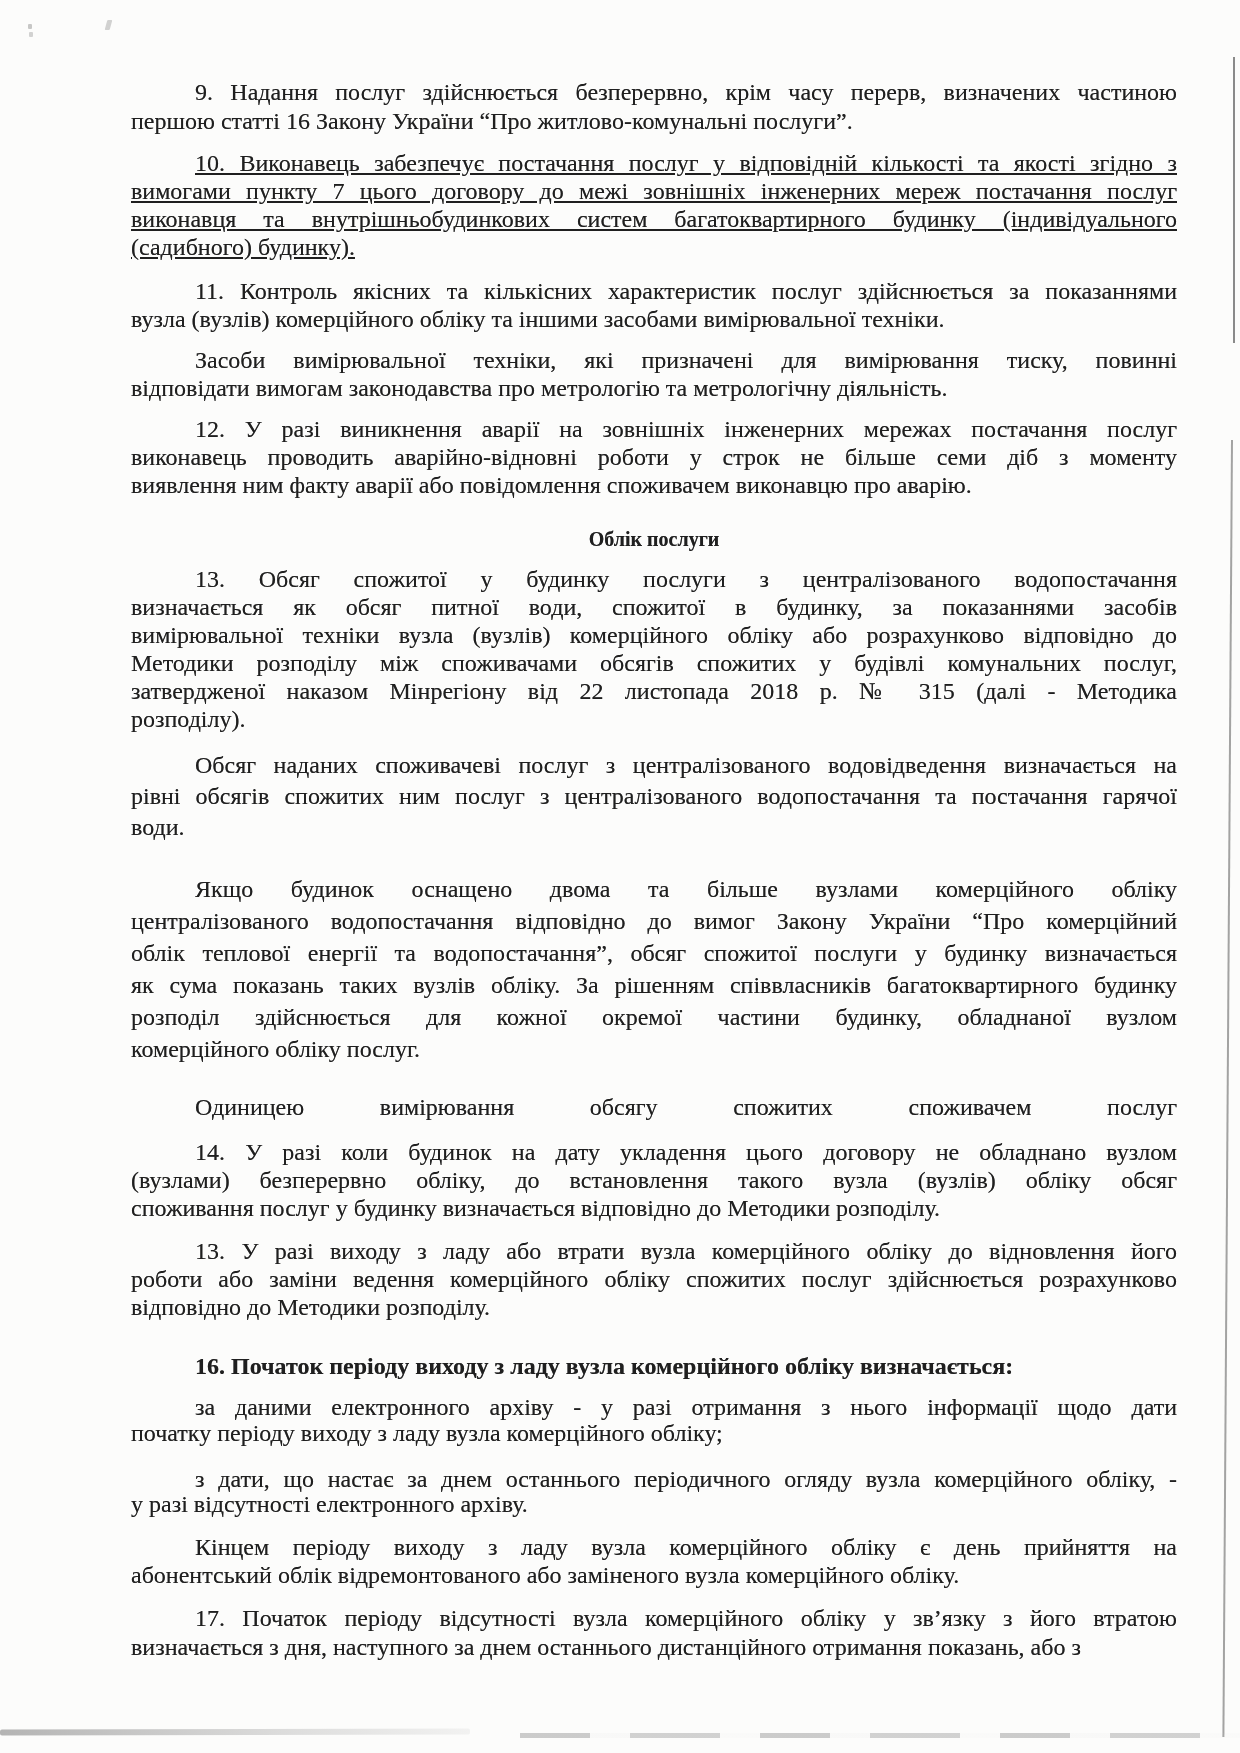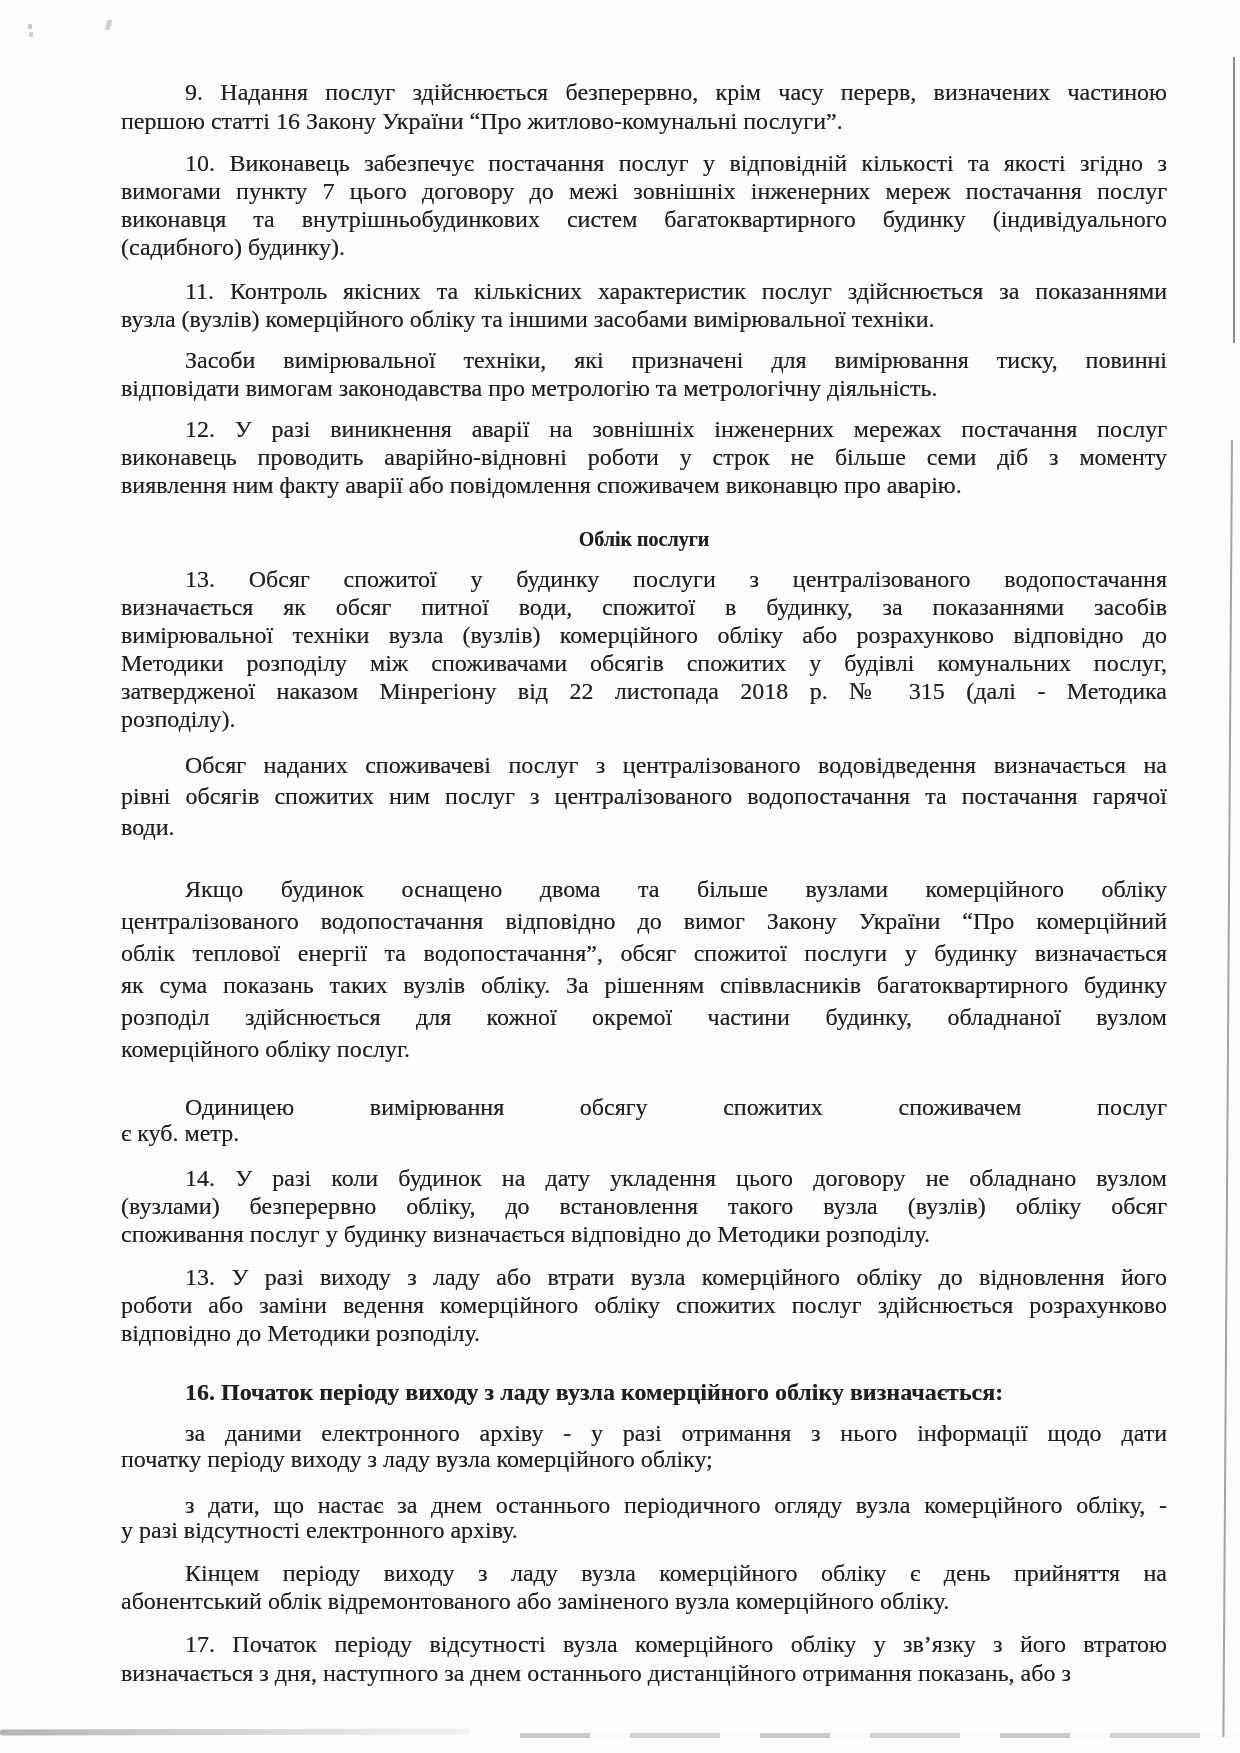--- a/index.html
+++ b/index.html
@@ -11,21 +11,21 @@
     margin:0;
     background:#fcfcfb;
     font-family:"Liberation Serif","DejaVu Serif",serif;
     color:#1f1f1f;
     overflow:hidden;
   }
 
   
   .doc {
     position:absolute;
-    left:121px; top:78px;
+    left:131px; top:78px;
     width:1046px;
     font-size:24px;
     text-shadow:0 0 .3px rgba(10,10,10,.55);
   }
 
   .para { }
   .para .line {
     line-height:var(--lh,28px);
     text-align:justify;
     text-align-last:justify;
@@ -71,21 +71,21 @@
 </style>
 </head>
 <body>
 
 <div class="page" style="background: rgb(252, 252, 251); color: rgb(31, 31, 31);">
   <div class="doc" id="doc">
       <div class="para body" style="margin-top: 0px; --lh: 29px;">
         <div class="line first">9. Надання послуг здійснюється безперервно, крім часу перерв, визначених частиною</div>
         <div class="line last">першою статті 16 Закону України “Про житлово-комунальні послуги”.</div>
       </div>
-      <div class="para body" style="margin-top: 13px; --lh: 28px;">
+      <div class="para body" style="margin-top: 13px; text-decoration: underline; --lh: 28px;">
         <div class="line first">10. Виконавець забезпечує постачання послуг у відповідній кількості та якості згідно з</div>
         <div class="line">вимогами пункту 7 цього договору до межі зовнішніх інженерних мереж постачання послуг</div>
         <div class="line">виконавця та внутрішньобудинкових систем багатоквартирного будинку (індивідуального</div>
         <div class="line last">(садибного) будинку).</div>
       </div>
       <div class="para body" style="margin-top: 16px; --lh: 28px;">
         <div class="line first">11. Контроль якісних та кількісних характеристик послуг здійснюється за показаннями</div>
         <div class="line last">вузла (вузлів) комерційного обліку та іншими засобами вимірювальної техніки.</div>
       </div>
       <div class="para body" style="margin-top: 13px; --lh: 28px;">
@@ -116,21 +116,20 @@
       <div class="para body" style="margin-top: 30px; --lh: 32px;">
         <div class="line first">Якщо будинок оснащено двома та більше вузлами комерційного обліку</div>
         <div class="line">централізованого водопостачання відповідно до вимог Закону України “Про комерційний</div>
         <div class="line">облік теплової енергії та водопостачання”, обсяг спожитої послуги у будинку визначається</div>
         <div class="line">як сума показань таких вузлів обліку. За рішенням співвласників багатоквартирного будинку</div>
         <div class="line">розподіл здійснюється для кожної окремої частини будинку, обладнаної вузлом</div>
         <div class="line last">комерційного обліку послуг.</div>
       </div>
       <div class="para body" style="margin-top: 29px; --lh: 26px;">
         <div class="line first">Одиницею вимірювання обсягу спожитих споживачем послуг</div>
-        <div class="line last">є куб. метр.</div>
       </div>
       <div class="para body" style="margin-top: 18px; --lh: 28px;">
         <div class="line first">14. У разі коли будинок на дату укладення цього договору не обладнано вузлом</div>
         <div class="line">(вузлами) безперервно обліку, до встановлення такого вузла (вузлів) обліку обсяг</div>
         <div class="line last">споживання послуг у будинку визначається відповідно до Методики розподілу.</div>
       </div>
       <div class="para body" style="margin-top: 15px; --lh: 28px;">
         <div class="line first">13. У разі виходу з ладу або втрати вузла комерційного обліку до відновлення його</div>
         <div class="line">роботи або заміни ведення комерційного обліку спожитих послуг здійснюється розрахунково</div>
         <div class="line last">відповідно до Методики розподілу.</div>

